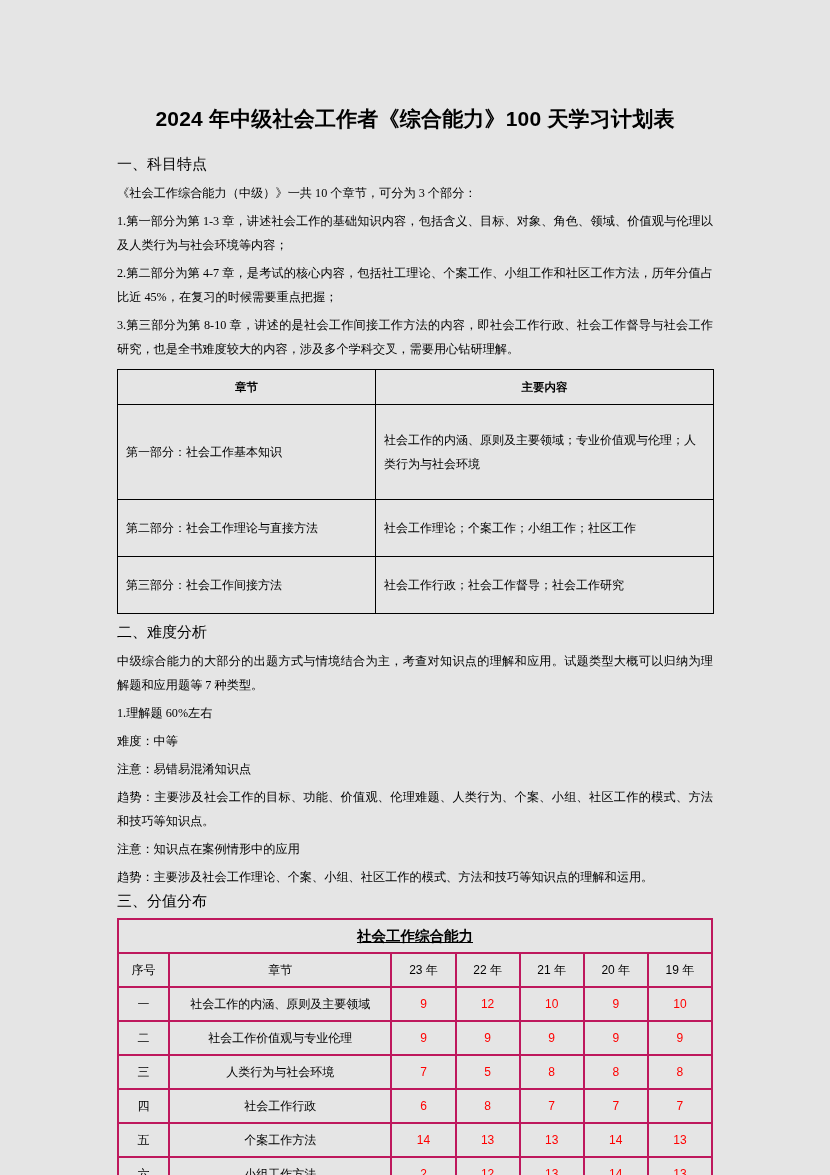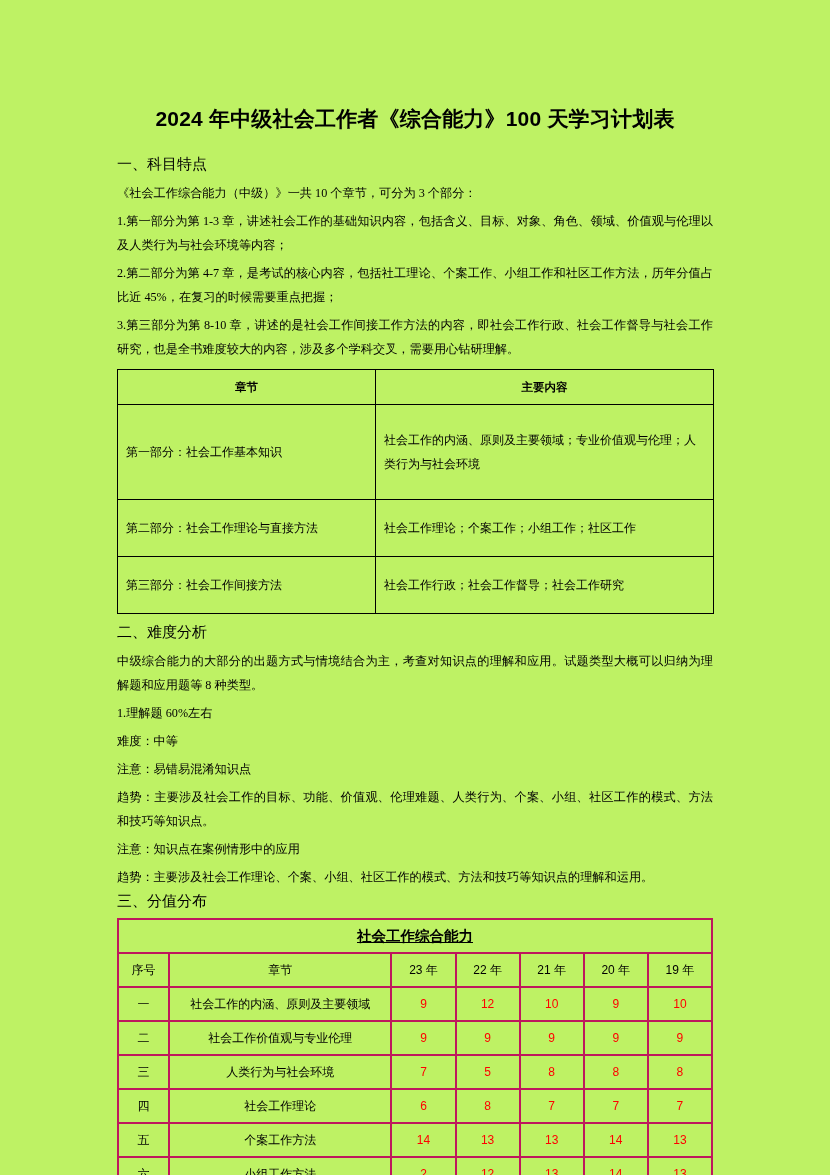--- a/index.html
+++ b/index.html
@@ -11,21 +11,21 @@
     width: 830px;
     height: 1175px;
     overflow: hidden;
     font-family: "Liberation Serif", "DejaVu Serif", serif;
     color: #000000;
   }
   .page {
     position: relative;
     width: 830px;
     height: 1175px;
-    background: #bef264;
+    background: #e5e5e5;
     box-sizing: border-box;
     padding: 0;
   }
   .content {
     position: absolute;
     left: 117px;
     top: 104px;
     width: 596px;
   }
 
@@ -154,21 +154,21 @@
           <td class="main">社会工作理论；个案工作；小组工作；社区工作</td>
         </tr>
         <tr>
           <td class="chap">第三部分：社会工作间接方法</td>
           <td class="main">社会工作行政；社会工作督导；社会工作研究</td>
         </tr>
       </tbody>
     </table>
 
     <div class="sec-head">二、难度分析</div>
-    <p class="para">中级综合能力的大部分的出题方式与情境结合为主，考查对知识点的理解和应用。试题类型大概可以归纳为理解题和应用题等 8 种类型。</p>
+    <p class="para">中级综合能力的大部分的出题方式与情境结合为主，考查对知识点的理解和应用。试题类型大概可以归纳为理解题和应用题等 7 种类型。</p>
     <p class="para">1.理解题 60%左右</p>
     <p class="para">难度：中等</p>
     <p class="para">注意：易错易混淆知识点</p>
     <p class="para">趋势：主要涉及社会工作的目标、功能、价值观、伦理难题、人类行为、个案、小组、社区工作的模式、方法和技巧等知识点。</p>
     <p class="para">注意：知识点在案例情形中的应用</p>
     <p class="para">趋势：主要涉及社会工作理论、个案、小组、社区工作的模式、方法和技巧等知识点的理解和运用。</p>
 
     <div class="sec-head">三、分值分布</div>
 
     <table class="t2">
@@ -217,21 +217,21 @@
           <td>三</td>
           <td>人类行为与社会环境</td>
           <td class="num">7</td>
           <td class="num">5</td>
           <td class="num">8</td>
           <td class="num">8</td>
           <td class="num">8</td>
         </tr>
         <tr>
           <td>四</td>
-          <td>社会工作理论</td>
+          <td>社会工作行政</td>
           <td class="num">6</td>
           <td class="num">8</td>
           <td class="num">7</td>
           <td class="num">7</td>
           <td class="num">7</td>
         </tr>
         <tr>
           <td>五</td>
           <td>个案工作方法</td>
           <td class="num">14</td>

